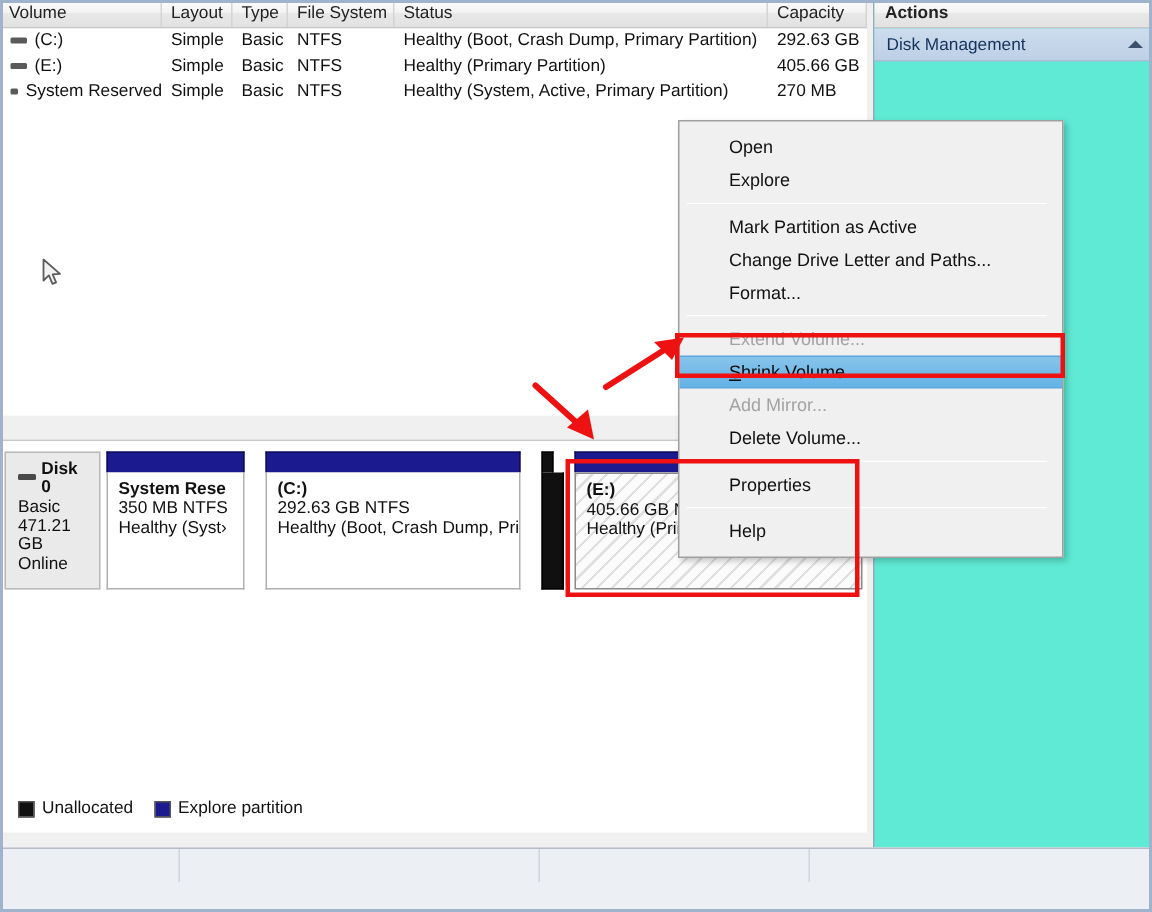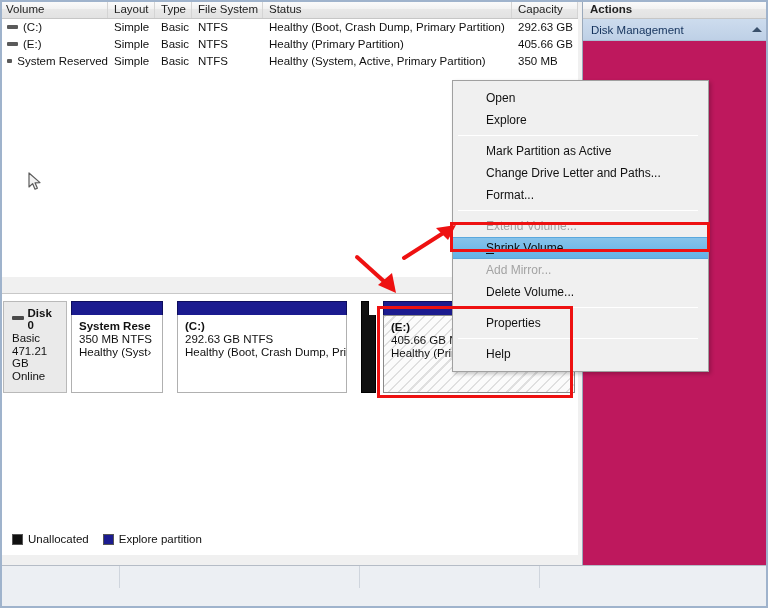--- a/index.html
+++ b/index.html
@@ -91,21 +91,21 @@
     position: absolute; left: 3px; bottom: 6px; width: 572px; height: 20px;
     display: flex; align-items: center; gap: 6px; padding-left: 9px;
     font-size: 11.5px;
   }
   .legend-sw { width: 11px; height: 11px; display: inline-block; border: 1px solid #555; }
   .legend-item { display: flex; align-items: center; gap: 5px; margin-right: 8px; }
 
   
   .actions-pane {
     position: absolute; left: 582px; top: 0; width: 186px; height: 565px;
-    background: #be185d; border-left: 1px solid #9aa9bb;
+    background: #5eead4; border-left: 1px solid #9aa9bb;
   }
   .act-header {
     height: 19px; line-height: 19px; padding-left: 7px;
     background: linear-gradient(to bottom,#fdfdfd 0%,#f2f2f2 48%,#e8e8e8 50%,#e2e2e2 100%);
     border-bottom: 1px solid #c6c6c6;
     font-weight: bold; font-size: 11.5px; color: #222;
   }
   .act-group {
     height: 22px; display: flex; align-items: center;
     background: linear-gradient(to bottom,#cddcee 0%,#bed0e6 100%);
@@ -204,21 +204,21 @@
 
       <div class="vl-row">
         <div class="vl-cell volname" style="width:108px">
           <span class="vol-icon"></span>
           <span>System Reserved</span>
         </div>
         <div class="vl-cell" style="width:47px">Simple</div>
         <div class="vl-cell" style="width:37px">Basic</div>
         <div class="vl-cell" style="width:71px">NTFS</div>
         <div class="vl-cell" style="width:249px">Healthy (System, Active, Primary Partition)</div>
-        <div class="vl-cell" style="width:66px">350 MB</div>
+        <div class="vl-cell" style="width:66px">270 MB</div>
       </div>
 
     </div>
 
   </div>
 
   <div class="graph-pane">
 
     <div class="disk-row">
 

